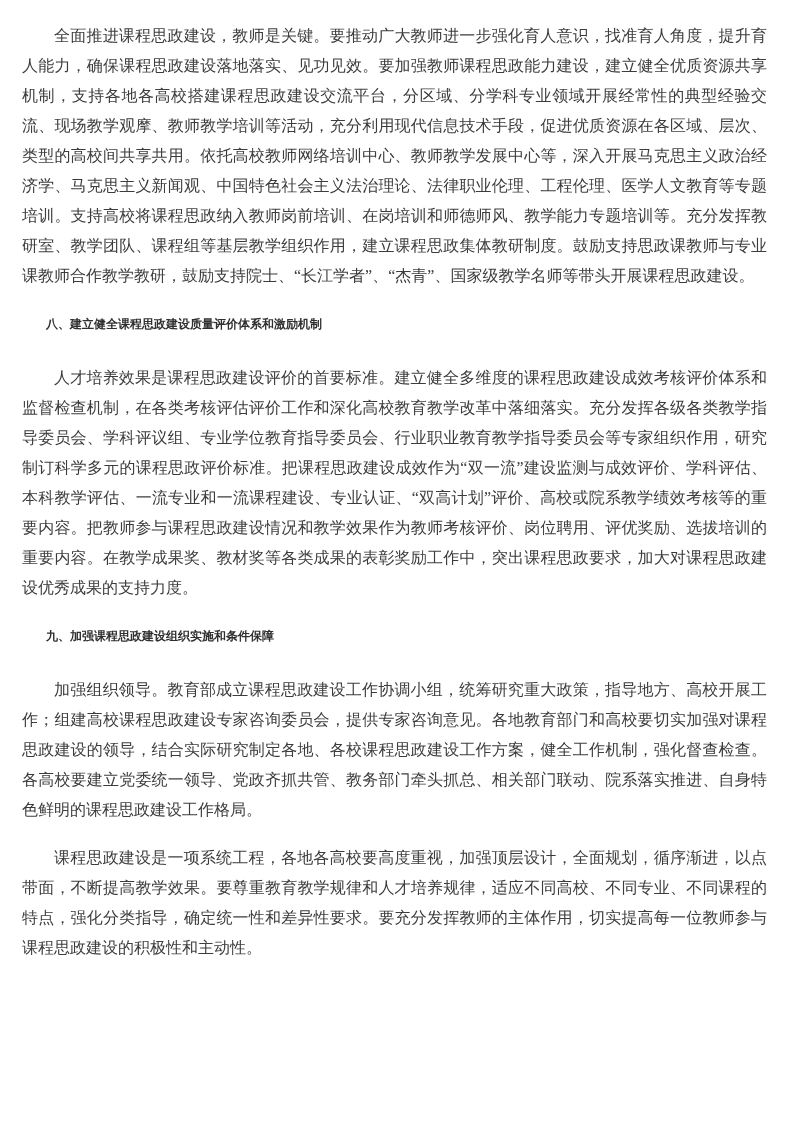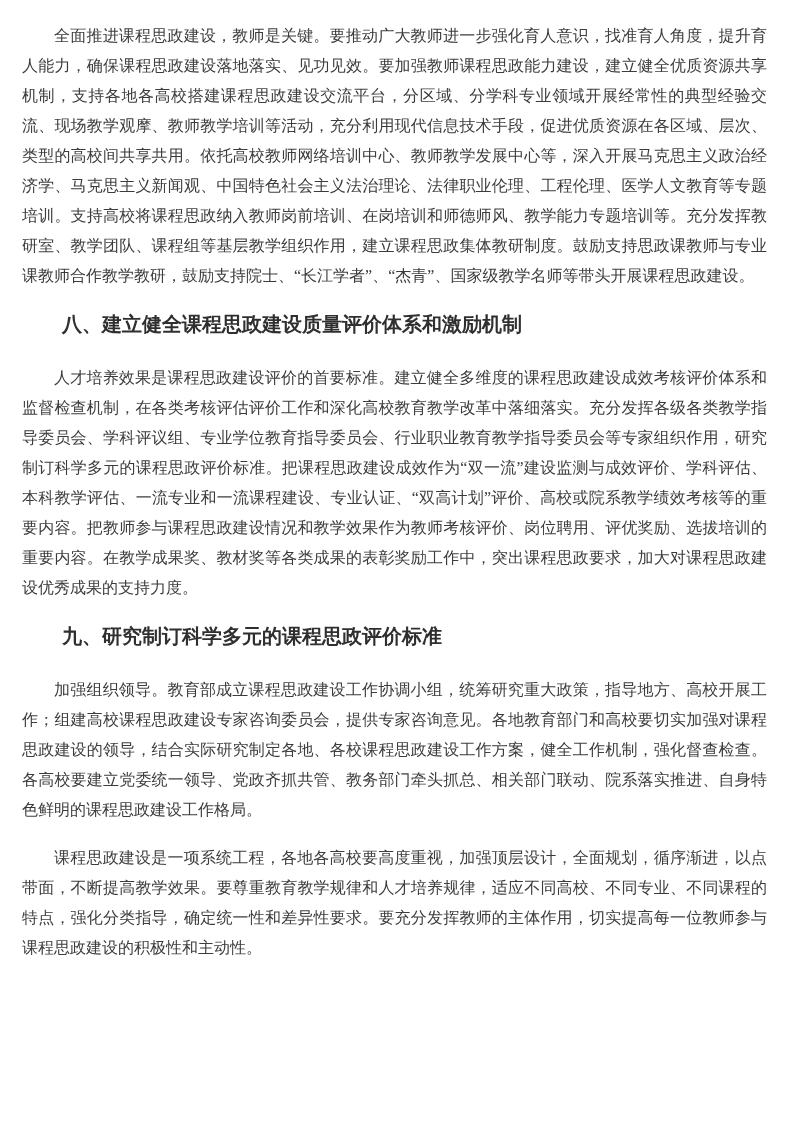--- a/index.html
+++ b/index.html
@@ -24,37 +24,37 @@
     font-size: 16px;
     line-height: 30px;
     color: #3c3c3c;
     text-align: justify;
     text-justify: inter-ideograph;
     text-indent: 2em;
     margin: 0 0 18px 0;
     word-break: break-all;
   }
   .heading {
-    font-size: 20px;
+    font-size: 12px;
     line-height: 30px;
     font-weight: bold;
     color: #2f2f2f;
     text-indent: 2em;
     margin: 18px 0 24px 0;
   }
 </style>
 </head>
 <body>
 
 <div class="page">
   <p class="para">全面推进课程思政建设，教师是关键。要推动广大教师进一步强化育人意识，找准育人角度，提升育人能力，确保课程思政建设落地落实、见功见效。要加强教师课程思政能力建设，建立健全优质资源共享机制，支持各地各高校搭建课程思政建设交流平台，分区域、分学科专业领域开展经常性的典型经验交流、现场教学观摩、教师教学培训等活动，充分利用现代信息技术手段，促进优质资源在各区域、层次、类型的高校间共享共用。依托高校教师网络培训中心、教师教学发展中心等，深入开展马克思主义政治经济学、马克思主义新闻观、中国特色社会主义法治理论、法律职业伦理、工程伦理、医学人文教育等专题培训。支持高校将课程思政纳入教师岗前培训、在岗培训和师德师风、教学能力专题培训等。充分发挥教研室、教学团队、课程组等基层教学组织作用，建立课程思政集体教研制度。鼓励支持思政课教师与专业课教师合作教学教研，鼓励支持院士、“长江学者”、“杰青”、国家级教学名师等带头开展课程思政建设。</p>
 
 
   <h2 class="heading">八、建立健全课程思政建设质量评价体系和激励机制</h2>
 
   <p class="para">人才培养效果是课程思政建设评价的首要标准。建立健全多维度的课程思政建设成效考核评价体系和监督检查机制，在各类考核评估评价工作和深化高校教育教学改革中落细落实。充分发挥各级各类教学指导委员会、学科评议组、专业学位教育指导委员会、行业职业教育教学指导委员会等专家组织作用，研究制订科学多元的课程思政评价标准。把课程思政建设成效作为“双一流”建设监测与成效评价、学科评估、本科教学评估、一流专业和一流课程建设、专业认证、“双高计划”评价、高校或院系教学绩效考核等的重要内容。把教师参与课程思政建设情况和教学效果作为教师考核评价、岗位聘用、评优奖励、选拔培训的重要内容。在教学成果奖、教材奖等各类成果的表彰奖励工作中，突出课程思政要求，加大对课程思政建设优秀成果的支持力度。</p>
 
-  <h2 class="heading">九、研究制订科学多元的课程思政评价标准</h2>
+  <h2 class="heading">九、加强课程思政建设组织实施和条件保障</h2>
 
   <p class="para">加强组织领导。教育部成立课程思政建设工作协调小组，统筹研究重大政策，指导地方、高校开展工作；组建高校课程思政建设专家咨询委员会，提供专家咨询意见。各地教育部门和高校要切实加强对课程思政建设的领导，结合实际研究制定各地、各校课程思政建设工作方案，健全工作机制，强化督查检查。各高校要建立党委统一领导、党政齐抓共管、教务部门牵头抓总、相关部门联动、院系落实推进、自身特色鲜明的课程思政建设工作格局。</p>
 
   <p class="para">课程思政建设是一项系统工程，各地各高校要高度重视，加强顶层设计，全面规划，循序渐进，以点带面，不断提高教学效果。要尊重教育教学规律和人才培养规律，适应不同高校、不同专业、不同课程的特点，强化分类指导，确定统一性和差异性要求。要充分发挥教师的主体作用，切实提高每一位教师参与课程思政建设的积极性和主动性。</p>
 </div>
 
 </body></html>

